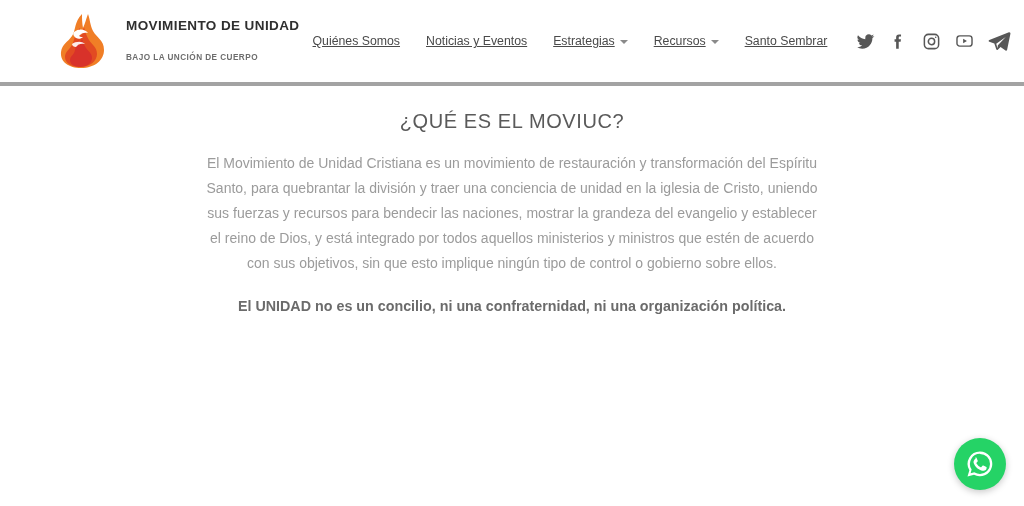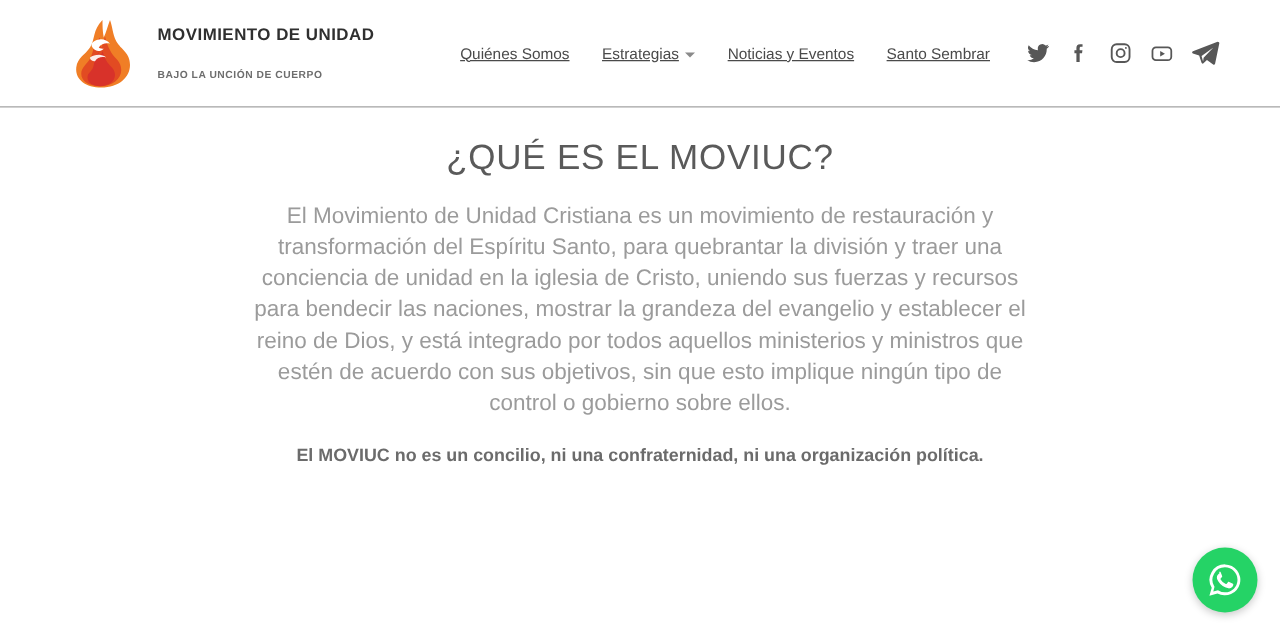--- a/index.html
+++ b/index.html
@@ -17,21 +17,21 @@
     height: 506px;
     background: #ffffff;
   }
 
   
   .header {
     position: relative;
     height: 86px;
     width: 100%;
     background: #ffffff;
-    border-bottom: 1px solid #a3a3a3;
+    border-bottom: 4px solid #a3a3a3;
     display: flex;
     align-items: center;
   }
 
   .brand {
     display: flex;
     align-items: center;
     margin-left: 52px;
     gap: 12px;
   }
@@ -112,30 +112,30 @@
     cursor: pointer;
   }
   .soc svg { display: block; }
 
   
   .main {
     padding-top: 24px;
     text-align: center;
   }
   .section-title {
-    font-size: 28px;
+    font-size: 20px;
     color: #5a5a5a;
     letter-spacing: 0.6px;
     font-weight: normal;
     margin: 0 0 18px 0;
   }
   .body-copy {
     width: 620px;
     margin: 16px auto;
-    font-size: 18px;
+    font-size: 14px;
     line-height: 25px;
     color: #9b9b9b;
     text-align: center;
   }
   .closing {
     width: 700px;
     margin: 22px auto 0 auto;
     font-size: 14.3px;
     font-weight: bold;
     color: #6b6b6b;
@@ -179,28 +179,32 @@
       </div>
     </div>
 
     <div class="nav">
 
       <div class="nav-item">
         <span>Quiénes Somos</span>
       </div>
 
       <div class="nav-item">
+        <span>Noticias y Eventos</span>
+      </div>
+
+      <div class="nav-item">
         <span>Estrategias</span>
         <span class="caret"></span>
       </div>
 
       <div class="nav-item">
-        <span>Noticias y Eventos</span>
-      </div>
-
+        <span>Recursos</span>
+        <span class="caret"></span>
+      </div>
 
       <div class="nav-item">
         <span>Santo Sembrar</span>
       </div>
 
       <div class="socials">
         <span class="soc">
           <svg width="19" height="19" viewBox="0 0 24 24" fill="currentColor">
             <path d="M23 4.9c-.8.4-1.7.6-2.6.8.9-.6 1.6-1.5 2-2.5-.9.5-1.9.9-2.9 1.1A4.5 4.5 0 0 0 11.7 8c0 .4 0 .7.1 1A12.8 12.8 0 0 1 2.5 4a4.5 4.5 0 0 0 1.4 6c-.7 0-1.4-.2-2-.5v.1c0 2.2 1.5 4 3.6 4.4-.4.1-.8.2-1.2.2-.3 0-.6 0-.8-.1a4.5 4.5 0 0 0 4.2 3.1A9 9 0 0 1 1 19.1a12.7 12.7 0 0 0 6.9 2c8.3 0 12.8-6.8 12.8-12.8v-.6c.9-.6 1.6-1.5 2.3-2.4z"></path>
           </svg>
@@ -228,21 +232,21 @@
             <path d="M22.5 2.2L1.4 10.4c-.9.3-.9 1.6 0 1.9l5.2 1.7 2 6.1c.2.7 1.1.9 1.6.4l2.9-2.8 5.2 3.8c.6.4 1.4.1 1.6-.6l3.5-17c.2-.8-.6-1.4-1.4-1.1zM8.6 14.3l9.9-7-8.2 8.6-.4 3.1-1.3-4.7z"></path>
           </svg>
         </span>
       </div>
     </div>
   </div>
 
   <div class="main">
     <h1 class="section-title">¿QUÉ ES EL MOVIUC?</h1>
     <p class="body-copy">El Movimiento de Unidad Cristiana es un movimiento de restauración y transformación del Espíritu Santo, para quebrantar la división y traer una conciencia de unidad en la iglesia de Cristo, uniendo sus fuerzas y recursos para bendecir las naciones, mostrar la grandeza del evangelio y establecer el reino de Dios, y está integrado por todos aquellos ministerios y ministros que estén de acuerdo con sus objetivos, sin que esto implique ningún tipo de control o gobierno sobre ellos.</p>
-    <p class="closing">El MOVIUC no es un concilio, ni una confraternidad, ni una organización política.</p>
+    <p class="closing">El UNIDAD no es un concilio, ni una confraternidad, ni una organización política.</p>
   </div>
 
   <div class="fab">
     <svg width="30" height="30" viewBox="0 0 24 24" fill="#ffffff">
       <path d="M12 2a9.9 9.9 0 0 0-8.5 15L2 22l5.2-1.4A9.9 9.9 0 1 0 12 2zm0 1.9a8 8 0 0 1 0 16 8 8 0 0 1-4.2-1.2l-.3-.2-3 .8.8-3-.2-.3A8 8 0 0 1 12 3.9zm-3.6 4c-.2 0-.5.1-.7.4-.2.3-.9.9-.9 2.1s.9 2.4 1 2.6c.1.2 1.7 2.7 4.3 3.7 2.1.8 2.6.7 3 .6.6-.1 1.7-.7 2-1.4.2-.7.2-1.3.2-1.4-.1-.1-.3-.2-.6-.3l-2-1c-.3-.1-.5-.2-.7.1l-.9 1.1c-.2.2-.3.2-.6.1a6.6 6.6 0 0 1-3.3-2.9c-.2-.4 0-.6.2-.8l.5-.6c.1-.2.2-.3.3-.5 0-.2 0-.4-.1-.5l-.8-2c-.2-.5-.4-.5-.6-.5h-.4z"></path>
     </svg>
   </div>
 
 </div>
 

